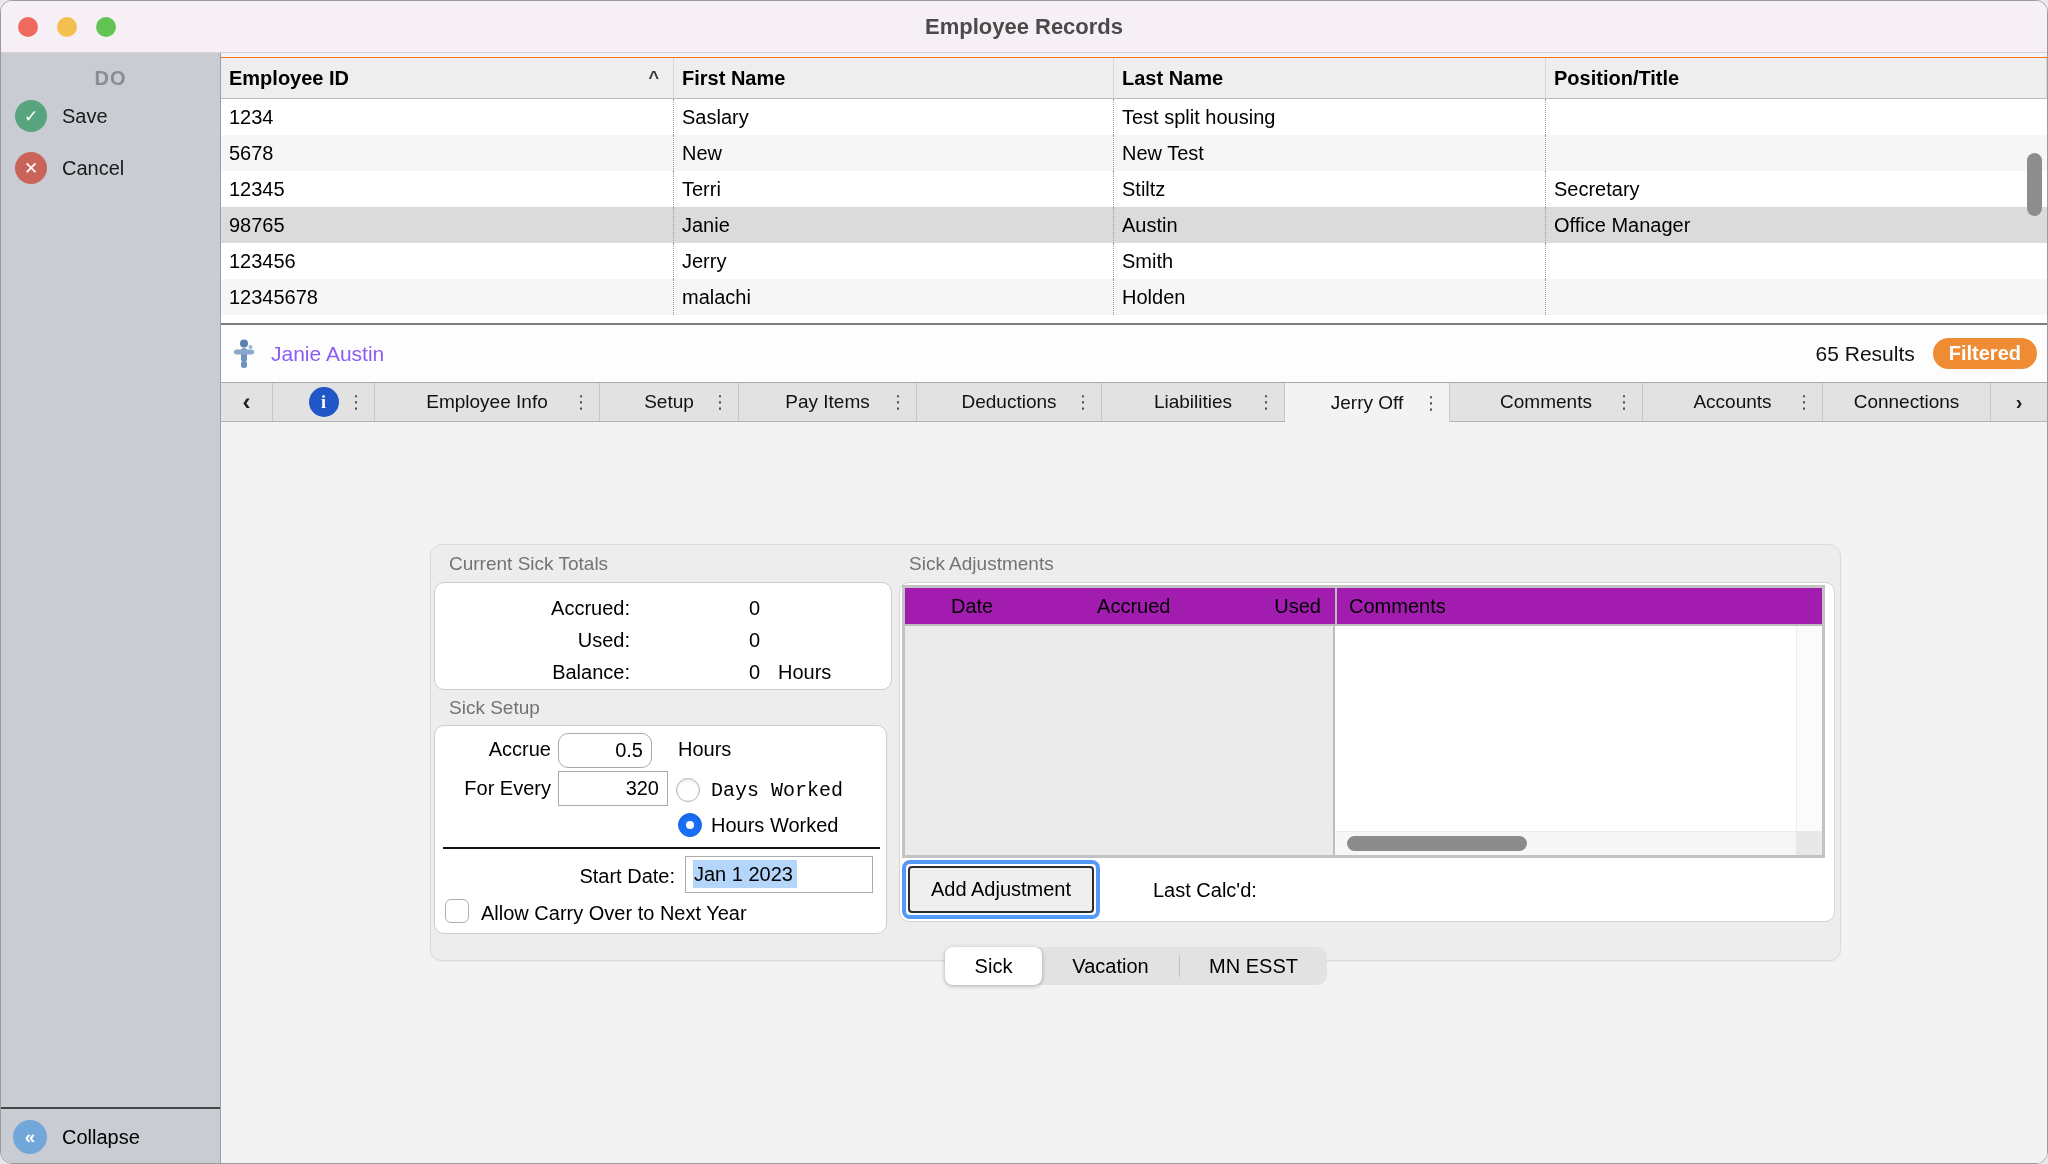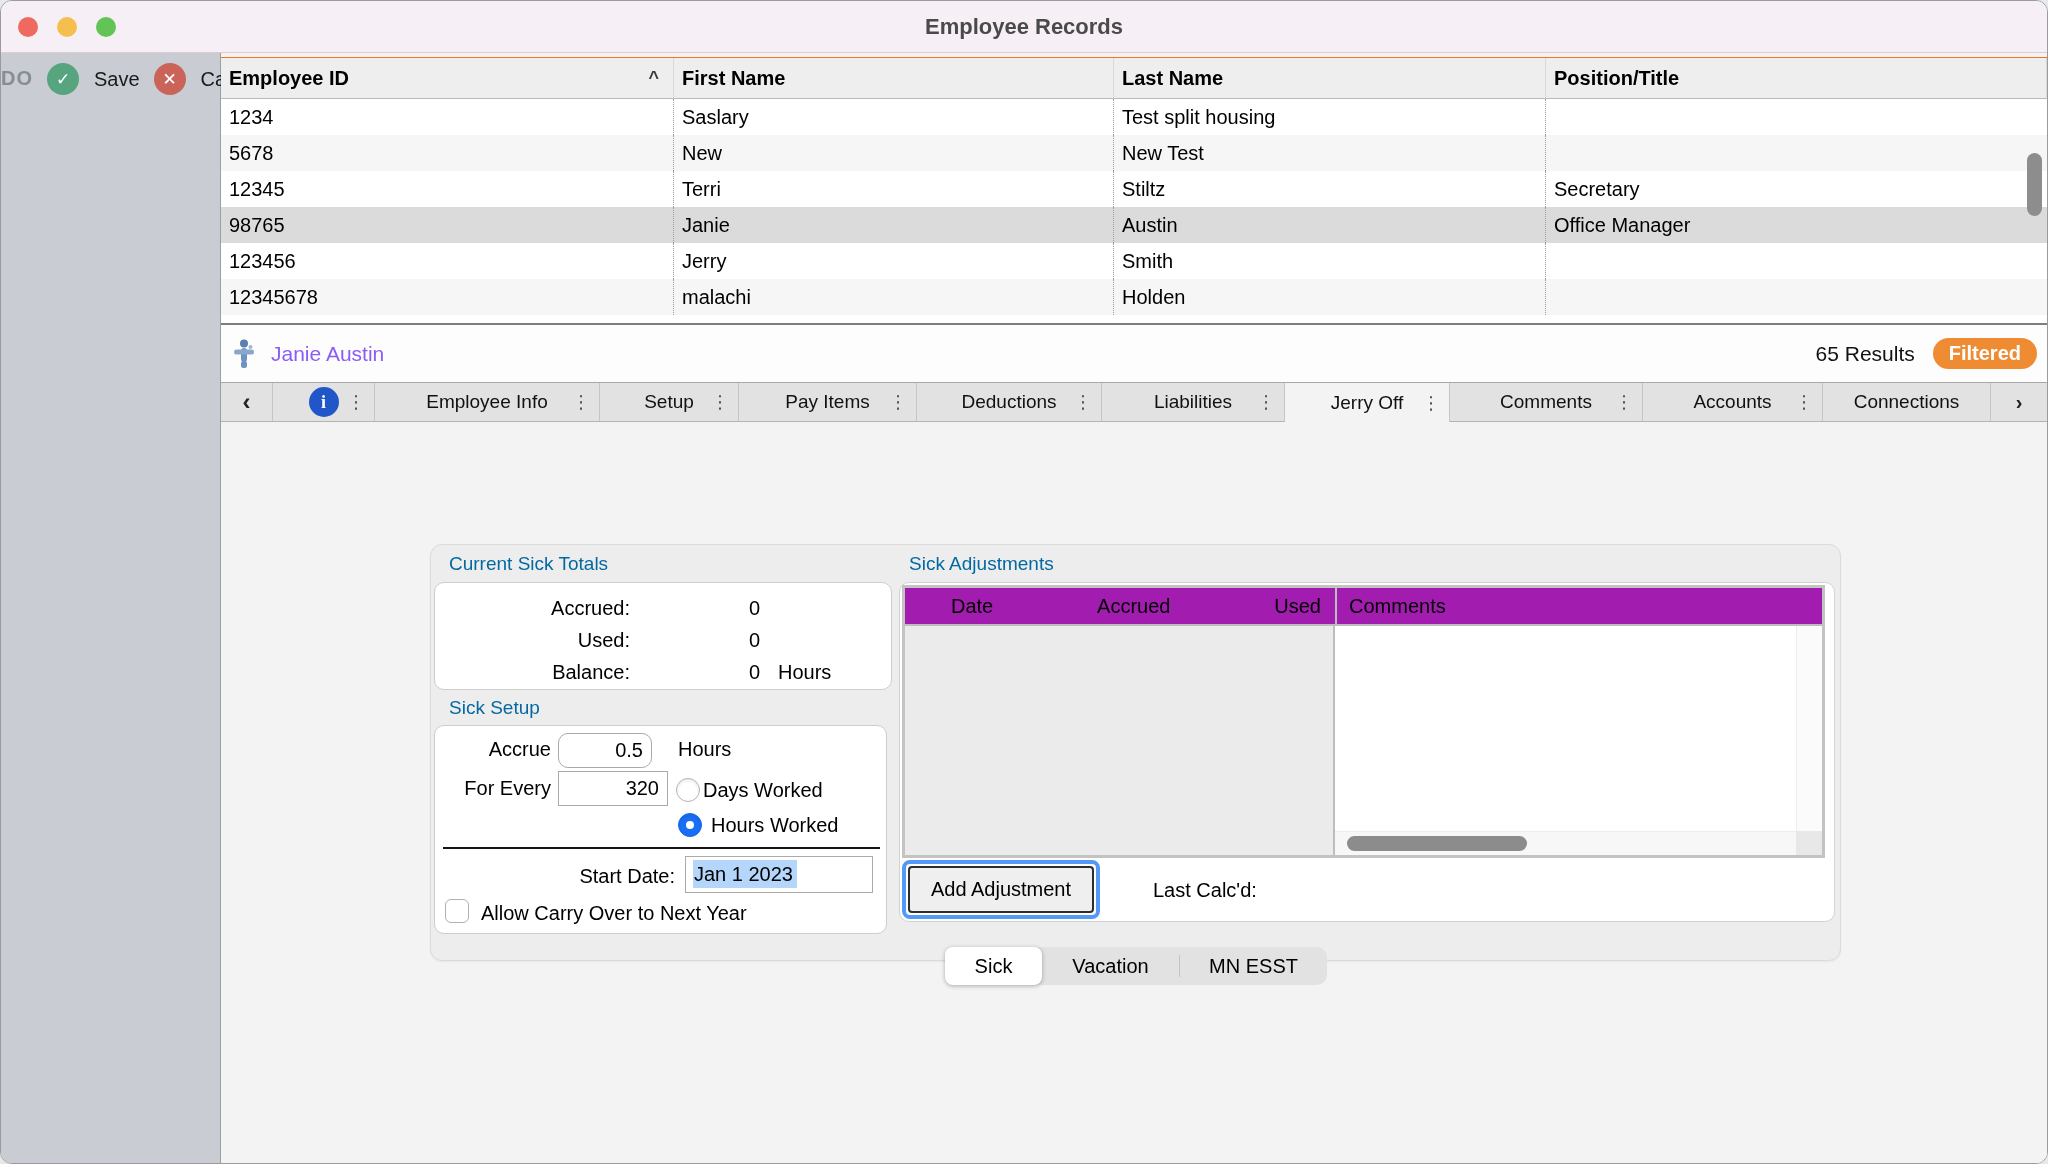--- a/index.html
+++ b/index.html
@@ -10,21 +10,21 @@
   .titlebar { position:relative; height:52px; background:#f6f0f6; border-bottom:1px solid #d6d0d6; }
   .traffic { position:absolute; left:17px; top:16px; display:flex; gap:19px; }
   .traffic span { width:20px; height:20px; border-radius:50%; display:block; }
   .tl-red { background:#ee6a5e; }
   .tl-yellow { background:#f5bf4f; }
   .tl-green { background:#61c455; }
   .win-title { text-align:center; line-height:52px; font-size:22px; font-weight:bold; color:#4a4a4a; }
 
   
   .body { display:flex; height:1112px; }
-  .sidebar { width:220px; background:#c9ccd3; border-right:1px solid #9aa0a8; display:flex; flex-shrink:0; }
+  .sidebar { width:220px; background:#c9ccd3; border-right:1px solid #9aa0a8; display:flex; flex-direction:column; flex-shrink:0; }
   .do-label { margin-top:14px; text-align:center; font-weight:bold; font-size:20px; color:#868d96; letter-spacing:1px; }
   .side-item { display:flex; align-items:center; gap:15px; padding-left:14px; height:52px; font-size:20px; color:#1a1a1a; cursor:default; }
   .side-item:first-of-type { margin-top:14px; }
   .circle-ic { width:32px; height:32px; border-radius:50%; display:flex; align-items:center; justify-content:center; color:#fff; font-size:17px; flex-shrink:0; }
   .ic-save { background:#56a57f; }
   .ic-cancel { background:#cb6458; }
   .side-spacer { flex:1; }
   .collapse-section { border-top:2px solid #454545; height:58px; display:flex; align-items:center; gap:15px; padding-left:12px; font-size:20px; }
   .ic-collapse { width:34px; height:34px; background:#72a7d9; font-size:19px; font-weight:bold; }
 
@@ -56,21 +56,21 @@
   .tabbar { height:40px; background:#e2e2e2; border-top:1px solid #a9a9a9; border-bottom:1px solid #b3b3b3; display:flex; }
   .tabcell { position:relative; display:flex; align-items:center; justify-content:center; border-right:1px solid #c6c6c6; font-size:19px; color:#111; flex-shrink:0; cursor:default; }
   .tabcell .dots { position:absolute; right:9px; color:#4a4a4a; font-size:18px; }
   .tabcell.sel { background:#f4f3f4; margin-bottom:-1px; }
   .nav-chev { font-size:24px; font-weight:bold; color:#222; }
   .info-circle { width:30px; height:30px; border-radius:50%; background:#2156c8; color:#fff; display:flex; align-items:center; justify-content:center; font-size:18px; font-weight:bold; font-family:"Liberation Serif", serif; }
 
   
   .content { flex:1; position:relative; background:#f4f3f4; }
   .panel { position:absolute; left:209px; top:122px; width:1411px; height:417px; background:#eeedee; border:1px solid #dbdbdb; border-radius:12px; box-shadow:0 1px 2px rgba(0,0,0,0.05); }
-  .sec-label { position:absolute; font-size:19px; color:#0369a1; white-space:nowrap; }
+  .sec-label { position:absolute; font-size:19px; color:#737373; white-space:nowrap; }
   .wbox { position:absolute; background:#fff; border:1px solid #cdcdcd; border-radius:10px; }
 
   
   .totals-grid { padding-top:9px; }
   .totals-row { display:flex; height:32px; align-items:center; font-size:20px;padding-left:40px; }
   .totals-row .tlabel { width:155px; text-align:right; }
   .totals-row .tvalue { width:130px; text-align:right; }
   .totals-row .tunit { margin-left:18px; }
 
   
@@ -283,21 +283,21 @@
           <div class="sec-label" style="left:18px; top:152px;">Sick Setup</div>
           <div class="wbox" style="left:3px; top:180px; width:453px; height:209px;">
             <div class="fieldlabel" style="left:0; top:12px; width:116px;">Accrue</div>
             <div class="inputbox" style="left:123px; top:7px; width:94px; height:35px;border-radius:10px;">0.5</div>
             <div class="plainlabel" style="left:243px; top:12px;">Hours</div>
 
             <div class="fieldlabel" style="left:0; top:51px; width:116px;">For Every</div>
             <div class="inputbox" style="left:123px; top:45px; width:110px; height:35px;">320</div>
 
             <div class="radio" style="left:241px; top:52px;"></div>
-            <div class="plainlabel" style="left:268px; top:53px;">Days Worked</div>
+            <div class="plainlabel" style="left:276px; top:53px;font-family:Liberation Mono, monospace;">Days Worked</div>
             <div class="radio on" style="left:243px; top:87px;"></div>
             <div class="plainlabel" style="left:276px; top:88px;">Hours Worked</div>
 
             <div class="hdivider" style="top:121px;"></div>
 
             <div class="fieldlabel" style="left:0; top:139px; width:240px;">Start Date:</div>
             <div class="dateinput" style="left:250px; top:130px; width:188px; height:37px;"><span class="hl">Jan 1 2023</span></div>
 
             <div class="checkbox" style="left:10px; top:173px;"></div>
             <div class="plainlabel" style="left:46px; top:176px;">Allow Carry Over to Next Year</div>

